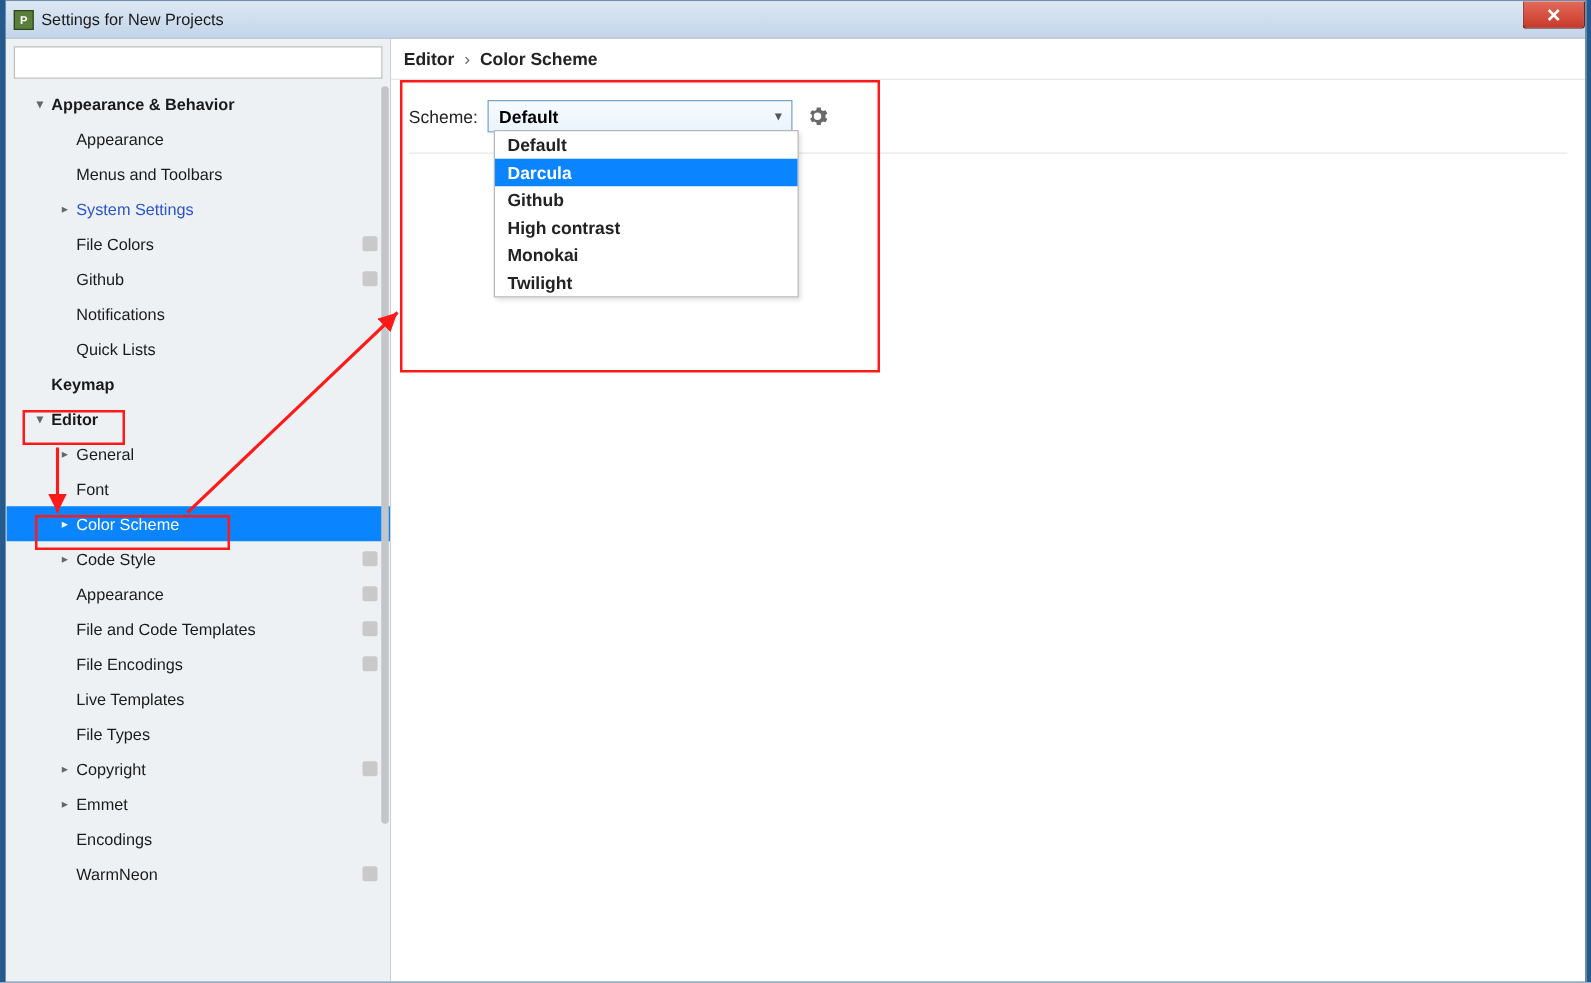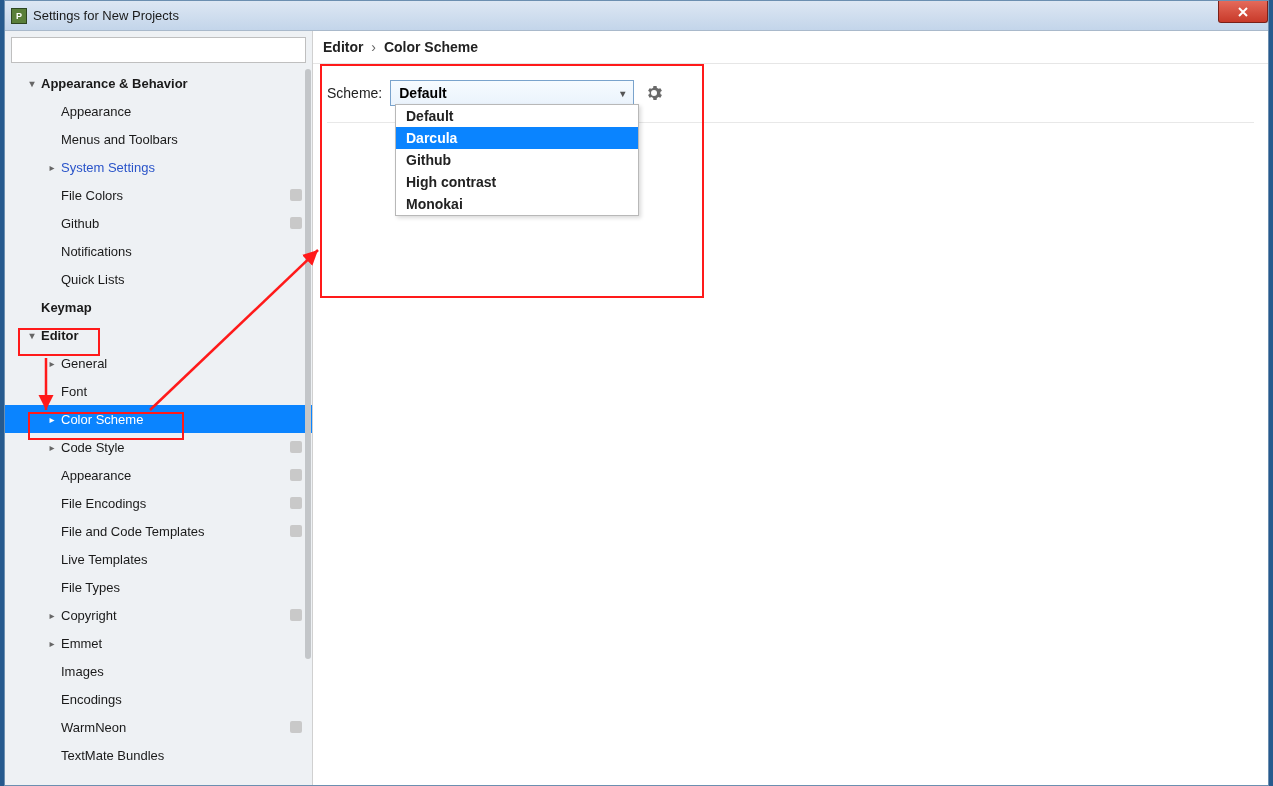--- a/index.html
+++ b/index.html
@@ -308,54 +308,48 @@
         <div class="tree-item lvl1 with-arrow">
             <span class="arrow">▸</span>
             <span class="lbl">Code Style</span>
             <span class="proj-icon"></span>
           </div>
         <div class="tree-item lvl1">
             <span class="lbl">Appearance</span>
             <span class="proj-icon"></span>
           </div>
         <div class="tree-item lvl1">
+            <span class="lbl">File and Code Templates</span>
+            <span class="proj-icon"></span>
+          </div>
+        <div class="tree-item lvl1">
             <span class="lbl">File Encodings</span>
             <span class="proj-icon"></span>
           </div>
         <div class="tree-item lvl1">
-            <span class="lbl">File and Code Templates</span>
-            <span class="proj-icon"></span>
-          </div>
-        <div class="tree-item lvl1">
             <span class="lbl">Live Templates</span>
           </div>
         <div class="tree-item lvl1">
             <span class="lbl">File Types</span>
           </div>
         <div class="tree-item lvl1 with-arrow">
             <span class="arrow">▸</span>
             <span class="lbl">Copyright</span>
             <span class="proj-icon"></span>
           </div>
         <div class="tree-item lvl1 with-arrow">
             <span class="arrow">▸</span>
             <span class="lbl">Emmet</span>
           </div>
         <div class="tree-item lvl1">
-            <span class="lbl">Images</span>
-          </div>
-        <div class="tree-item lvl1">
             <span class="lbl">Encodings</span>
           </div>
         <div class="tree-item lvl1">
             <span class="lbl">WarmNeon</span>
             <span class="proj-icon"></span>
-          </div>
-        <div class="tree-item lvl1">
-            <span class="lbl">TextMate Bundles</span>
           </div>
       </div>
 
       <div class="sb-vtrack">
         <div class="sb-vthumb"></div>
       </div>
     </div>
 
     <div class="main">
       <div class="breadcrumb">
@@ -377,20 +371,21 @@
             </svg>
           </div>
         </div>
 
         <div class="dropdown">
           <div class="dropdown-item">Default</div>
           <div class="dropdown-item hl">Darcula</div>
           <div class="dropdown-item">Github</div>
           <div class="dropdown-item">High contrast</div>
           <div class="dropdown-item">Monokai</div>
+          <div class="dropdown-item">Twilight</div>
         </div>
       </div>
     </div>
   </div>
 </div>
 
 <div class="anno-box" style="left:18px; top:328px; width:82px; height:28px;"></div>
 <div class="anno-box" style="left:28px; top:412px; width:156px; height:28px;"></div>
 <div class="anno-box" style="left:320px; top:64px; width:384px; height:234px;"></div>
 

